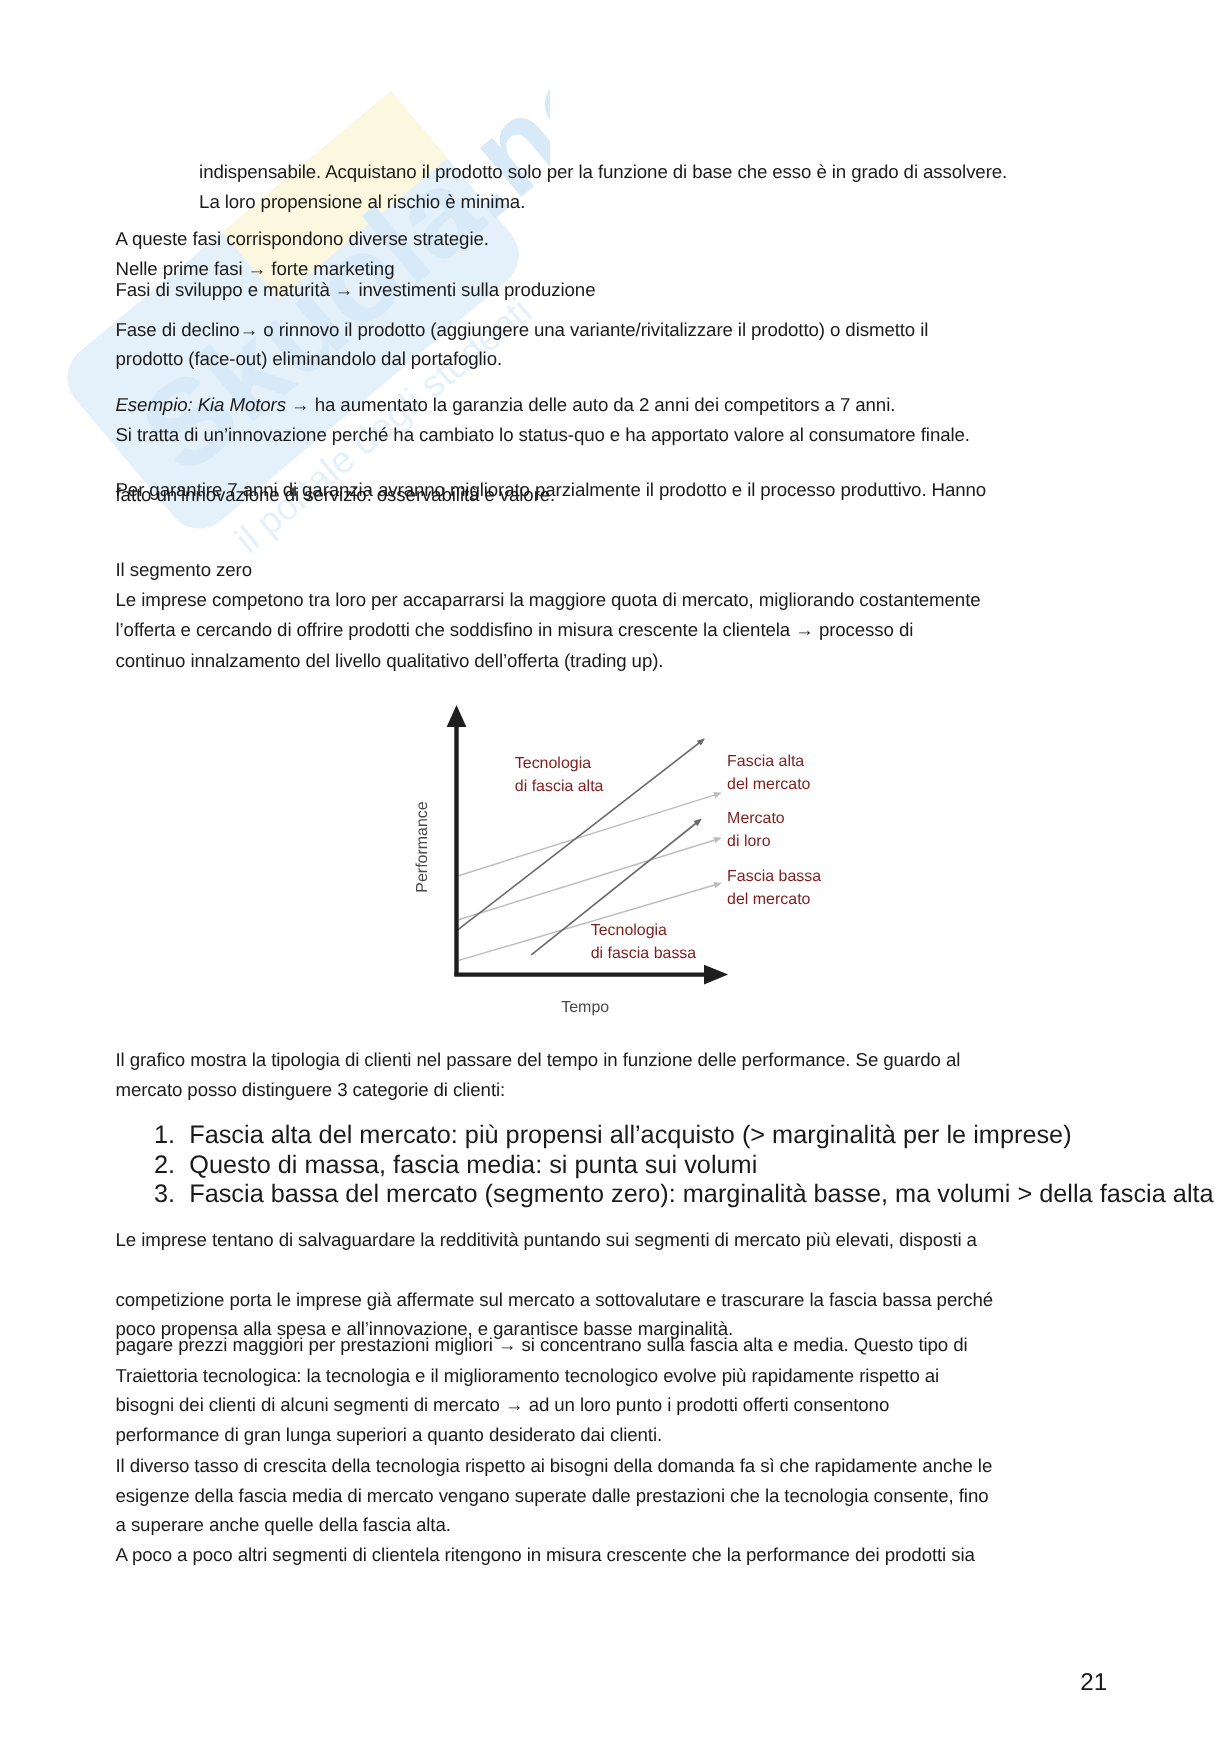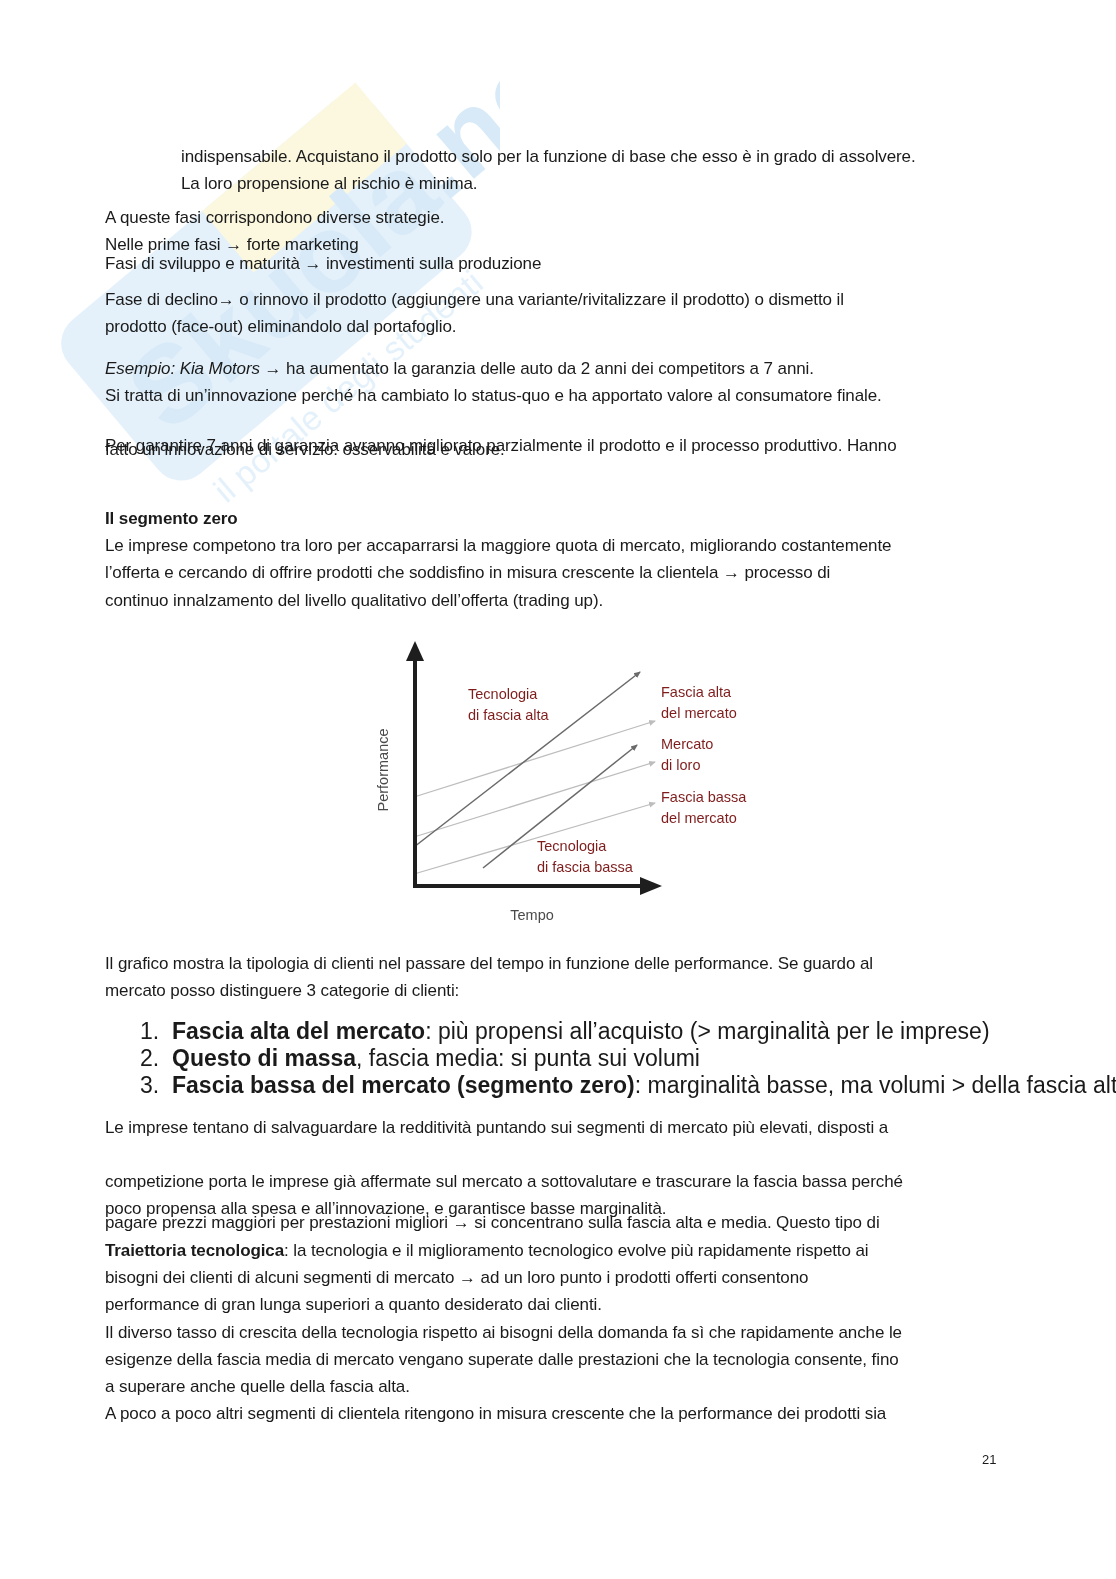--- a/index.html
+++ b/index.html
@@ -3,27 +3,27 @@
 <meta charset="utf-8">
 <style>
   html, body { margin: 0; padding: 0; background: #ffffff; }
   body { width: 1116px; height: 1579px; position: relative; overflow: hidden;
          font-family: "Liberation Sans", "DejaVu Sans", sans-serif; color: #1a1a1a; }
   .watermark { position: absolute; left: 20px; top: 40px; width: 480px; height: 480px;
                pointer-events: none; z-index: 0; }
   .page { position: absolute; left: 105px; top: 0; width: 900px; z-index: 1; }
   .txt { position: absolute; left: 0; font-size: 17px; line-height: 27px; white-space: nowrap; letter-spacing: -0.1px; }
   .indent { left: 76px; margin-top: 12px; }
-  .bold { font-weight: bold; }
+  .bold { font-weight: normal; }
   .ital { font-style: italic; }
   .list-item { position: absolute; left: 35px; font-size: 23px; line-height: 27px; white-space: nowrap; }
   .list-item .num { display: inline-block; width: 32px; }
   .chart { position: absolute; left: 360px; top: 635px; width: 400px; height: 300px; z-index: 1; }
   .chart-label { position: absolute; font-size: 14.5px; line-height: 21px; color: #7f1d1d; white-space: nowrap; }
-  .page-num { position: absolute; left: 982px; top: 1452px; font-size: 13px; color: #1a1a1a; }
+  .page-num { position: absolute; left: 982px; top: 1516px; font-size: 22px; color: #1a1a1a; }
 </style>
 </head>
 <body>
 
 <svg class="watermark" viewBox="0 0 480 480">
   <g transform="rotate(-40 240 240)" opacity="0.55">
     <rect x="40" y="150" width="400" height="200" rx="30" fill="#cfe6f7"></rect>
     <rect x="240" y="150" width="200" height="80" fill="#fbf3c6"></rect>
     <text x="70" y="300" font-family="Liberation Sans, sans-serif" font-size="110" font-weight="bold" fill="#b9daf2">Skuola.net</text>
     <text x="70" y="390" font-family="Liberation Sans, sans-serif" font-size="34" fill="#cfe6f7">il portale degli studenti</text>

